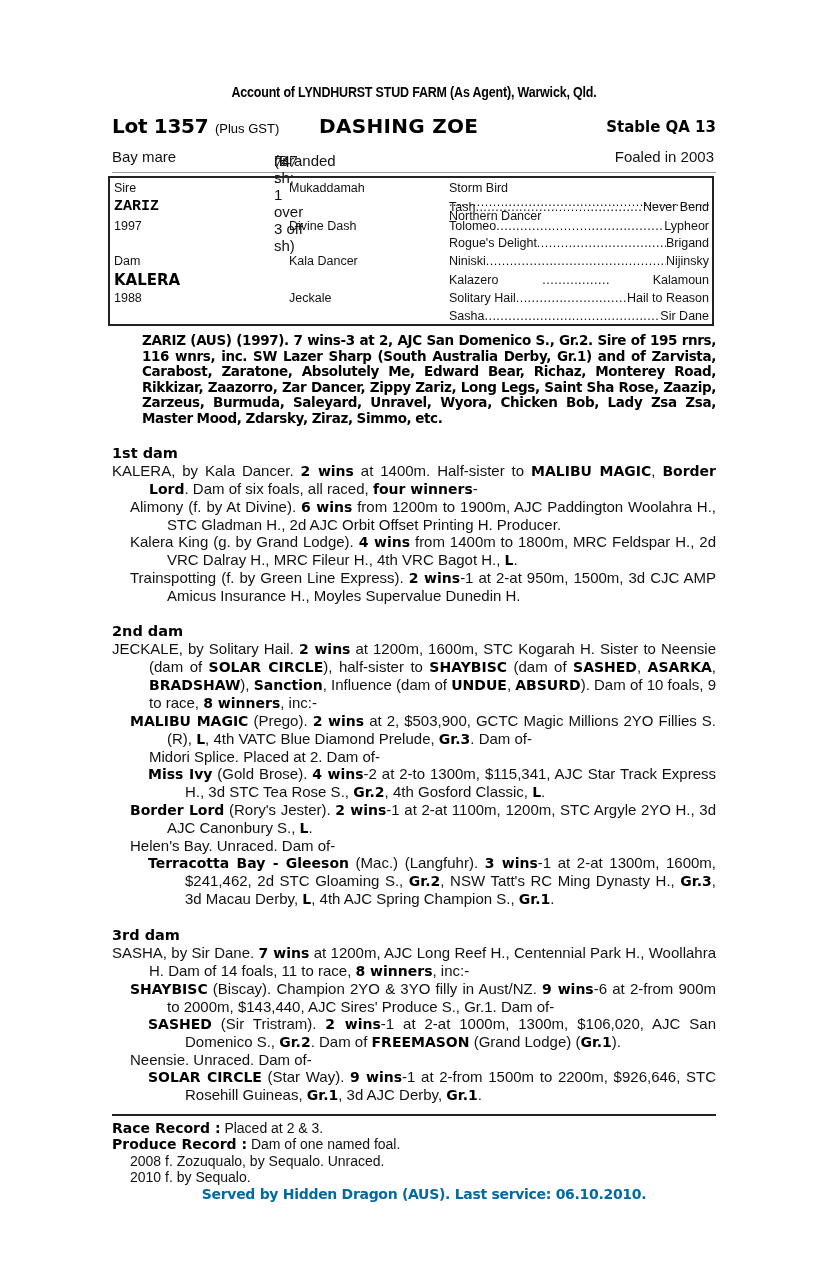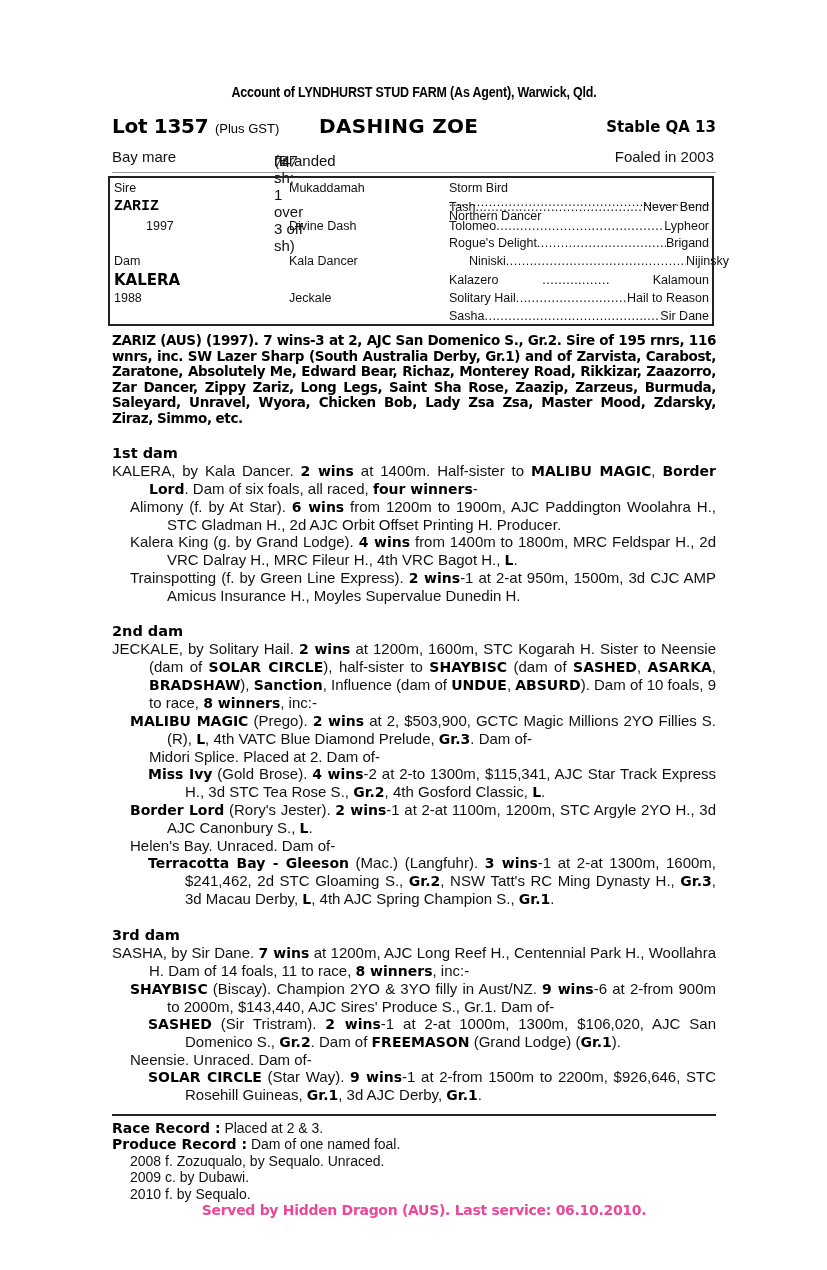--- a/index.html
+++ b/index.html
@@ -21,36 +21,36 @@
     .foaled { right: 2px; }
     .rule { height: 1px; background: #9a9a9a; margin-top: 2px; }
 
     .pedigree { position: relative; margin-left: -4px; margin-top: 3px; width: 606px; height: 150px; border: 2px solid #222; box-sizing: border-box; font-size: 12.5px; color: #111; }
     .ped-cell { position: absolute; white-space: nowrap; }
     .ped-bold { font-family: "DejaVu Sans", sans-serif; font-weight: bold; font-size: 15px; color: #000; }
     .ped-g3 { position: absolute; left: 339px; width: 260px; display: flex; white-space: nowrap; font-size: 12.5px; }
     .ped-g3 .dots { flex: 1; overflow: hidden; letter-spacing: 0.5px; }
     .ped-g3 .dots::before { content: "........................................................................................................................"; }
 
-    .sire-summary { margin-top: 7px; font-family: "DejaVu Sans", sans-serif; font-weight: bold; font-size: 13.5px; line-height: 15.5px; text-align: justify; letter-spacing: -0.35px; word-spacing: -0.5px; }
+    .sire-summary { margin-top: 7px; font-family: "DejaVu Sans", sans-serif; font-weight: bold; font-size: 13.5px; line-height: 15.5px; text-align: justify; letter-spacing: -0.35px; word-spacing: -0.5px; margin-left: 30px; }
 
     .dam-section { margin-top: 19px; font-size: 15px; line-height: 17px; color: #111; }
     .dam-heading { font-family: "DejaVu Sans", sans-serif; font-weight: bold; font-size: 14.5px; color: #000; line-height: 17px; }
     .para { text-align: justify; text-align-last: left; }
     .lvl0 { padding-left: 37px; text-indent: -37px; }
     .lvl1 { padding-left: 55px; text-indent: -37px; }
     .lvl2 { padding-left: 55px; text-indent: -37px; }
     .lvl3 { padding-left: 73px; text-indent: -37px; }
     .b { font-family: "DejaVu Sans", sans-serif; font-weight: bold; font-size: 14px; color: #000; }
 
     .race-rule { height: 1.5px; background: #222; margin-top: 10px; }
     .records { font-size: 14px; line-height: 16.5px; margin-top: 4px; color: #111; }
     .rec-label { font-family: "DejaVu Sans", sans-serif; font-weight: bold; font-size: 14px; color: #000; }
     .foal-item { padding-left: 18px; }
-    .served { font-family: "DejaVu Sans", sans-serif; font-weight: bold; font-size: 14px; text-align: center; margin-top: 0px; letter-spacing: -0.3px; padding-left: 20px; color: #ec4899; }
+    .served { font-family: "DejaVu Sans", sans-serif; font-weight: bold; font-size: 14px; text-align: center; margin-top: 0px; letter-spacing: -0.3px; padding-left: 20px; color: #0369a1; }
   </style>
 </head>
 <body>
 
 <div class="page">
 
   <div class="account">Account of LYNDHURST STUD FARM (As Agent), Warwick, Qld.</div>
 
   <div class="lot-line">
     <span class="lot-label"><span>Lot 1357</span> <span class="plus-gst">(Plus GST)</span></span>
@@ -65,21 +65,21 @@
         <span class="brand-mark">747</span>
         <span> nr sh; 1 over 3 off sh)</span>
       </span>
     <span class="foaled">Foaled in 2003</span>
   </div>
   <div class="rule"></div>
 
   <div class="pedigree">
     <span class="ped-cell" style="left:4px;top:3px;">Sire</span>
     <span class="ped-cell ped-bold" style="left:4px;top:20px;font-family:Liberation Mono, monospace;">ZARIZ</span>
-    <span class="ped-cell" style="left:4px;top:41px;margin-left:32px;">1997</span>
+    <span class="ped-cell" style="left:4px;top:41px;">1997</span>
     <span class="ped-cell" style="left:4px;top:76px;">Dam</span>
     <span class="ped-cell ped-bold" style="left:4px;top:93px;">KALERA</span>
     <span class="ped-cell" style="left:4px;top:113px;">1988</span>
 
     <span class="ped-cell" style="left:179px;top:3px;">Mukaddamah</span>
     <span class="ped-cell" style="left:179px;top:41px;">Divine Dash</span>
     <span class="ped-cell" style="left:179px;top:76px;">Kala Dancer</span>
     <span class="ped-cell" style="left:179px;top:113px;">Jeckale</span>
 
     <div class="ped-g3" style="top:3px;flex-direction:column;">
@@ -95,21 +95,21 @@
     <div class="ped-g3" style="top:41px;">
         <span>Tolomeo</span>
         <span class="dots"></span>
         <span>Lypheor</span>
       </div>
     <div class="ped-g3" style="top:58px;">
         <span>Rogue's Delight</span>
         <span class="dots"></span>
         <span>Brigand</span>
       </div>
-    <div class="ped-g3" style="top:76px;margin-left:20px;">
+    <div class="ped-g3" style="top:76px;">
         <span>Niniski</span>
         <span class="dots"></span>
         <span>Nijinsky</span>
       </div>
     <div class="ped-g3" style="top:95px;gap:44px;">
         <span>Kalazero</span>
         <span class="dots"></span>
         <span>Kalamoun</span>
       </div>
     <div class="ped-g3" style="top:113px;">
@@ -122,21 +122,21 @@
         <span class="dots"></span>
         <span>Sir Dane</span>
       </div>
   </div>
 
   <div class="sire-summary">ZARIZ (AUS) (1997). 7 wins-3 at 2, AJC San Domenico S., Gr.2. Sire of 195 rnrs, 116 wnrs, inc. SW Lazer Sharp (South Australia Derby, Gr.1) and of Zarvista, Carabost, Zaratone, Absolutely Me, Edward Bear, Richaz, Monterey Road, Rikkizar, Zaazorro, Zar Dancer, Zippy Zariz, Long Legs, Saint Sha Rose, Zaazip, Zarzeus, Burmuda, Saleyard, Unravel, Wyora, Chicken Bob, Lady Zsa Zsa, Master Mood, Zdarsky, Ziraz, Simmo, etc.</div>
 
   <div class="dam-section">
     <div class="dam-heading">1st dam</div>
     <div class="para lvl0"><span>KALERA, by Kala Dancer. </span><span class="b">2 wins</span><span> at 1400m. Half-sister to </span><span class="b">MALIBU MAGIC</span><span>, </span><span class="b">Border Lord</span><span>. Dam of six foals, all raced, </span><span class="b">four winners</span><span>-</span></div>
-    <div class="para lvl1"><span>Alimony (f. by At Star). </span><span class="b">6 wins</span><span> from 1200m to 1900m, AJC Paddington Woolahra H., STC Gladman H., 2d AJC Orbit Offset Printing H. Producer.</span></div>
+    <div class="para lvl1"><span>Alimony (f. by At Divine). </span><span class="b">6 wins</span><span> from 1200m to 1900m, AJC Paddington Woolahra H., STC Gladman H., 2d AJC Orbit Offset Printing H. Producer.</span></div>
     <div class="para lvl1"><span>Kalera King (g. by Grand Lodge). </span><span class="b">4 wins</span><span> from 1400m to 1800m, MRC Feldspar H., 2d VRC Dalray H., MRC Fileur H., 4th VRC Bagot H., </span><span class="b">L</span><span>.</span></div>
     <div class="para lvl1"><span>Trainspotting (f. by Green Line Express). </span><span class="b">2 wins</span><span>-1 at 2-at 950m, 1500m, 3d CJC AMP Amicus Insurance H., Moyles Supervalue Dunedin H.</span></div>
   </div>
 
   <div class="dam-section">
     <div class="dam-heading">2nd dam</div>
     <div class="para lvl0"><span>JECKALE, by Solitary Hail. </span><span class="b">2 wins</span><span> at 1200m, 1600m, STC Kogarah H. Sister to Neensie (dam of </span><span class="b">SOLAR CIRCLE</span><span>), half-sister to </span><span class="b">SHAYBISC</span><span> (dam of </span><span class="b">SASHED</span><span>, </span><span class="b">ASARKA</span><span>, </span><span class="b">BRADSHAW</span><span>), </span><span class="b">Sanction</span><span>, Influence (dam of </span><span class="b">UNDUE</span><span>, </span><span class="b">ABSURD</span><span>). Dam of 10 foals, 9 to race, </span><span class="b">8 winners</span><span>, inc:-</span></div>
     <div class="para lvl1"><span class="b">MALIBU MAGIC</span><span> (Prego). </span><span class="b">2 wins</span><span> at 2, $503,900, GCTC Magic Millions 2YO Fillies S. (R), </span><span class="b">L</span><span>, 4th VATC Blue Diamond Prelude, </span><span class="b">Gr.3</span><span>. Dam of-</span></div>
     <div class="para lvl2" style="padding-left:37px;text-indent:0;">Midori Splice. Placed at 2. Dam of-</div>
     <div class="para lvl3"><span class="b">Miss Ivy</span><span> (Gold Brose). </span><span class="b">4 wins</span><span>-2 at 2-to 1300m, $115,341, AJC Star Track Express H., 3d STC Tea Rose S., </span><span class="b">Gr.2</span><span>, 4th Gosford Classic, </span><span class="b">L</span><span>.</span></div>
@@ -152,18 +152,17 @@
     <div class="para lvl3"><span class="b">SASHED</span><span> (Sir Tristram). </span><span class="b">2 wins</span><span>-1 at 2-at 1000m, 1300m, $106,020, AJC San Domenico S., </span><span class="b">Gr.2</span><span>. Dam of </span><span class="b">FREEMASON</span><span> (Grand Lodge) (</span><span class="b">Gr.1</span><span>).</span></div>
     <div class="para" style="padding-left:18px;">Neensie. Unraced. Dam of-</div>
     <div class="para lvl3"><span class="b">SOLAR CIRCLE</span><span> (Star Way). </span><span class="b">9 wins</span><span>-1 at 2-from 1500m to 2200m, $926,646, STC Rosehill Guineas, </span><span class="b">Gr.1</span><span>, 3d AJC Derby, </span><span class="b">Gr.1</span><span>.</span></div>
   </div>
 
   <div class="race-rule"></div>
   <div class="records">
     <div><span class="rec-label">Race Record :</span><span> Placed at 2 &amp; 3.</span></div>
     <div><span class="rec-label">Produce Record :</span><span> Dam of one named foal.</span></div>
     <div class="foal-item">2008 f. Zozuqualo, by Sequalo. Unraced.</div>
-    <div class="foal-item">2009 c. by Dubawi.</div>
     <div class="foal-item">2010 f. by Sequalo.</div>
     <div class="served">Served by Hidden Dragon (AUS). Last service: 06.10.2010.</div>
   </div>
 
 </div>
 
 </body></html>

